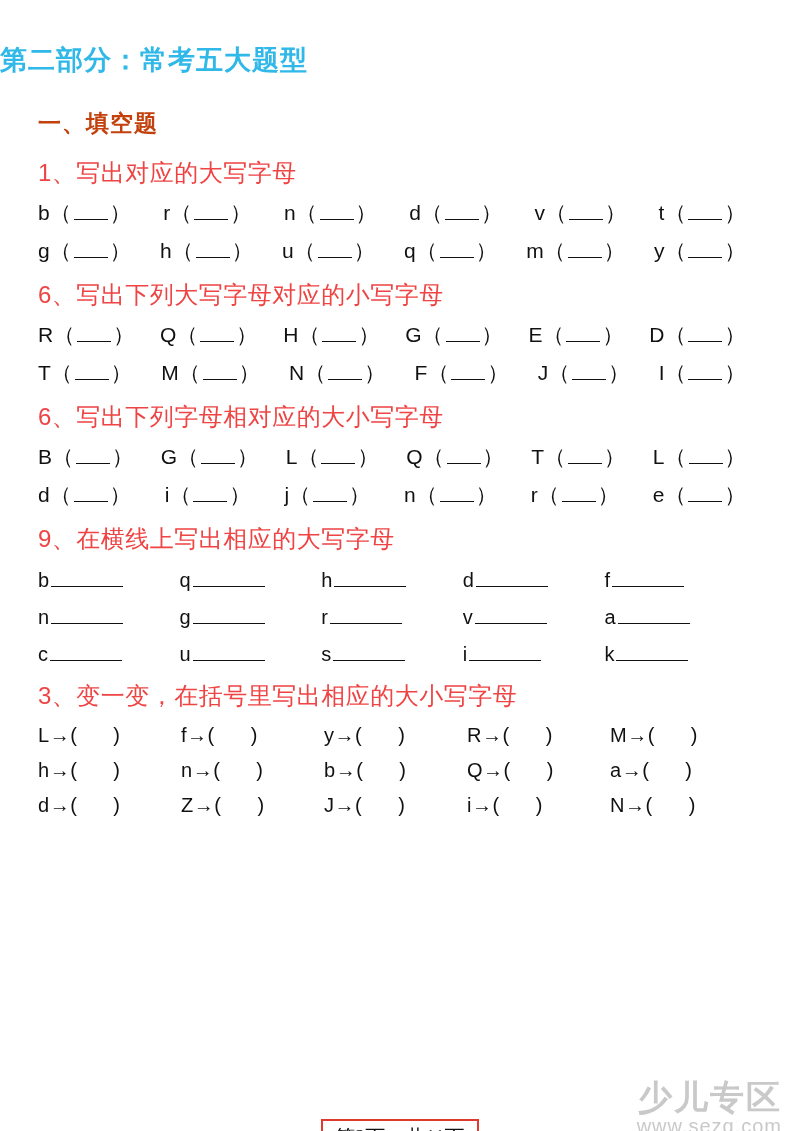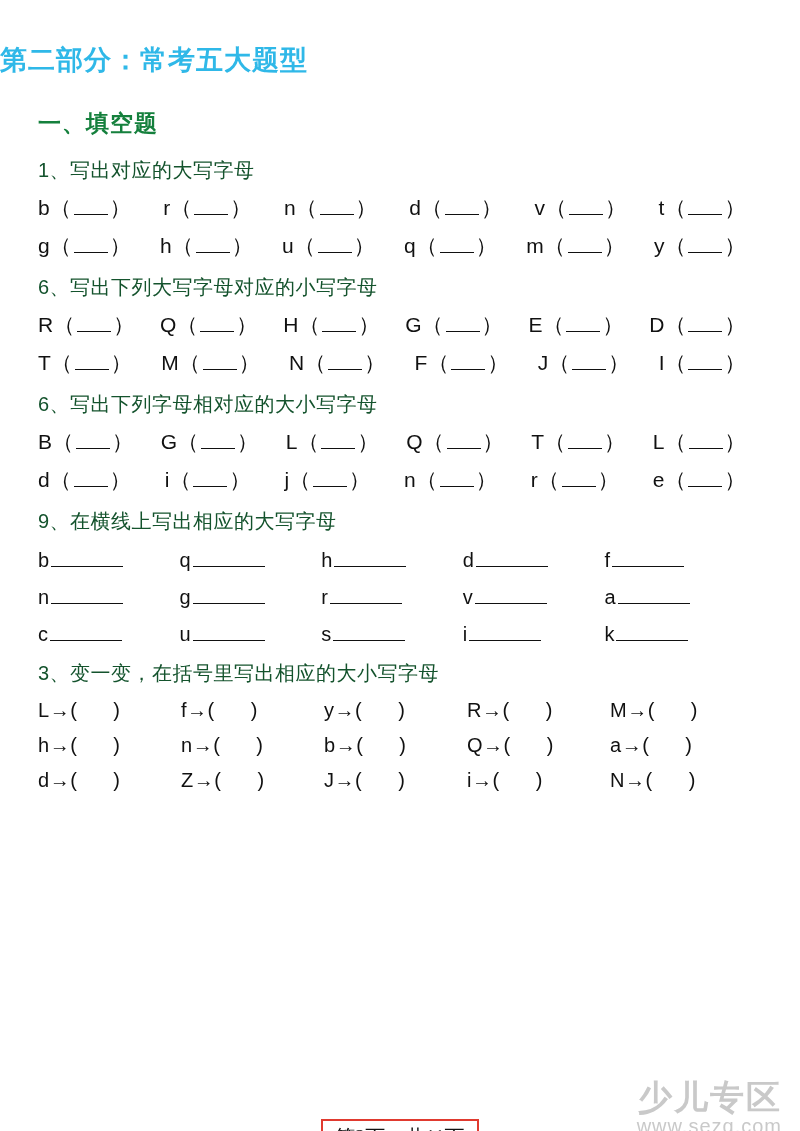--- a/index.html
+++ b/index.html
@@ -27,27 +27,27 @@
     color: #2fb8e8;
     font-size: 27px;
     font-weight: bold;
     letter-spacing: 1px;
     margin-top: 42px;
     margin-bottom: 30px;
   }
   .section-heading {
     font-size: 23px;
     font-weight: bold;
-    color: #15803d;
+    color: #c2410c;
     margin: 0 0 18px 38px;
     letter-spacing: 1px;
   }
   .q-prompt {
-    font-size: 20px;
-    color: #14532d;
+    font-size: 24px;
+    color: #ef4444;
     margin: 0 0 6px 38px;
     letter-spacing: 0.5px;
   }
   .block {
     margin-bottom: 14px;
   }
   
   .paren-row {
     display: flex;
     justify-content: space-between;

